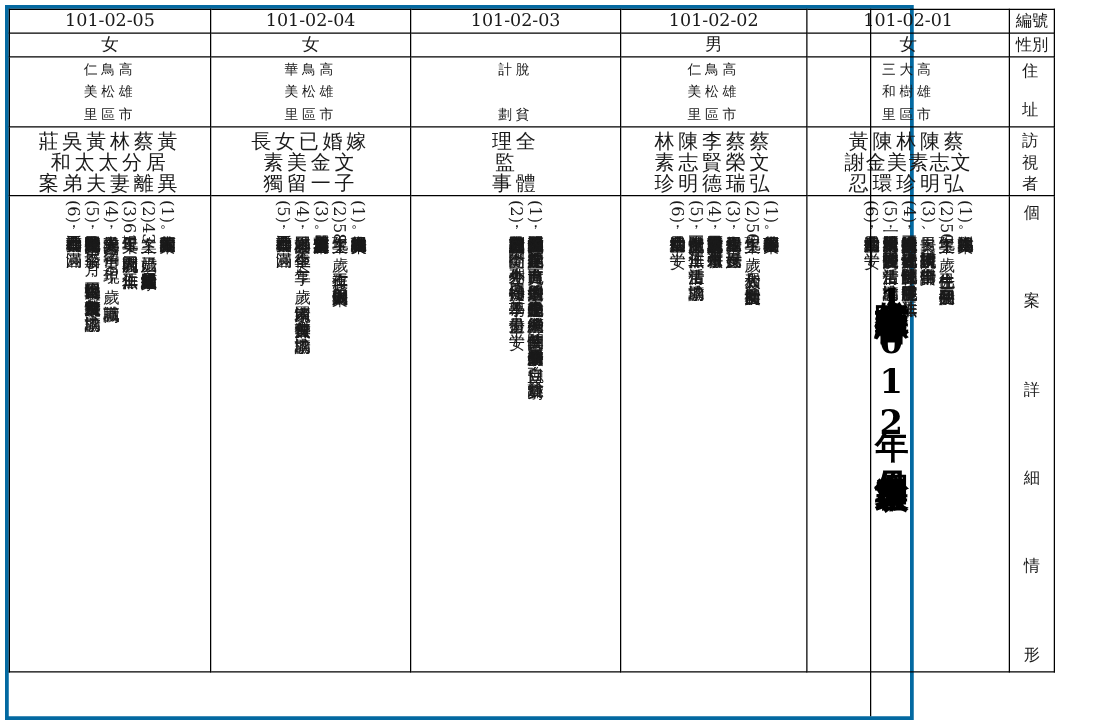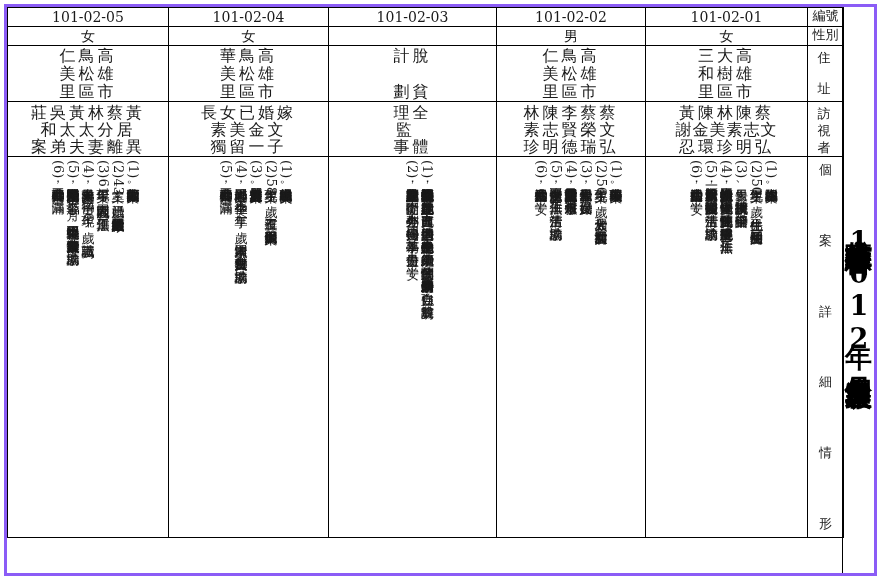--- a/index.html
+++ b/index.html
@@ -1,28 +1,28 @@
 <!DOCTYPE html>
 <html><head>
 <meta charset="utf-8">
 <style>
   html, body { margin: 0; padding: 0; background: #ffffff; }
   body { width: 881px; height: 581px; position: relative; overflow: hidden;
          font-family: "DejaVu Serif", "Liberation Serif", serif; color: #1a1a1a; }
-  .sheet { position: absolute; left: 4px; top: 4px; width: 873px; height: 572px;
-           border: 3px solid #8b5cf6; box-sizing: border-box; }
+  .sheet { position: absolute; left: 4px; top: 4px; width: 727px; height: 572px;
+           border: 3px solid #0369a1; box-sizing: border-box; }
   table.grid { position: absolute; left: 0; top: 0; border-collapse: collapse;
                table-layout: fixed; width: 836px; }
   table.grid td { border: 1px solid #000; padding: 0; text-align: center;
                   vertical-align: middle; overflow: hidden; }
   .hdr td { height: 18px; font-size: 14px; line-height: 18px; }
-  .addr td { height: 55px; font-size: 16px; line-height: 18px; letter-spacing: 3px; }
+  .addr td { height: 55px; font-size: 11px; line-height: 18px; letter-spacing: 3px; }
   .vis td { height: 54px; font-size: 16px; line-height: 17px; letter-spacing: 3px; }
   .detail td { height: 380px; vertical-align: top; }
-  td.lbl { font-family: Liberation Mono, monospace; font-size: 13px;
+  td.lbl { font-family: Liberation Serif, serif; font-size: 13px;
            letter-spacing: 0; width: 36px; }
   td.lbl-v { font-family: "DejaVu Sans", "Liberation Sans", sans-serif; font-size: 13px; }
   .vlabel { display: flex; flex-direction: column; align-items: center;
             justify-content: space-between; height: 100%; box-sizing: border-box; padding: 2px 0; }
   .line { display: block; white-space: pre; }
   .vt { writing-mode: vertical-rl; font-size: 13px; line-height: 15px; letter-spacing: 0;
         height: 376px; margin: 2px auto 0 auto; text-align: left;
         font-family: "DejaVu Serif", "Liberation Serif", serif; }
   .vt p { margin: 0; }
   .title { position: absolute; right: 0; top: 0; width: 31px; height: 566px;

